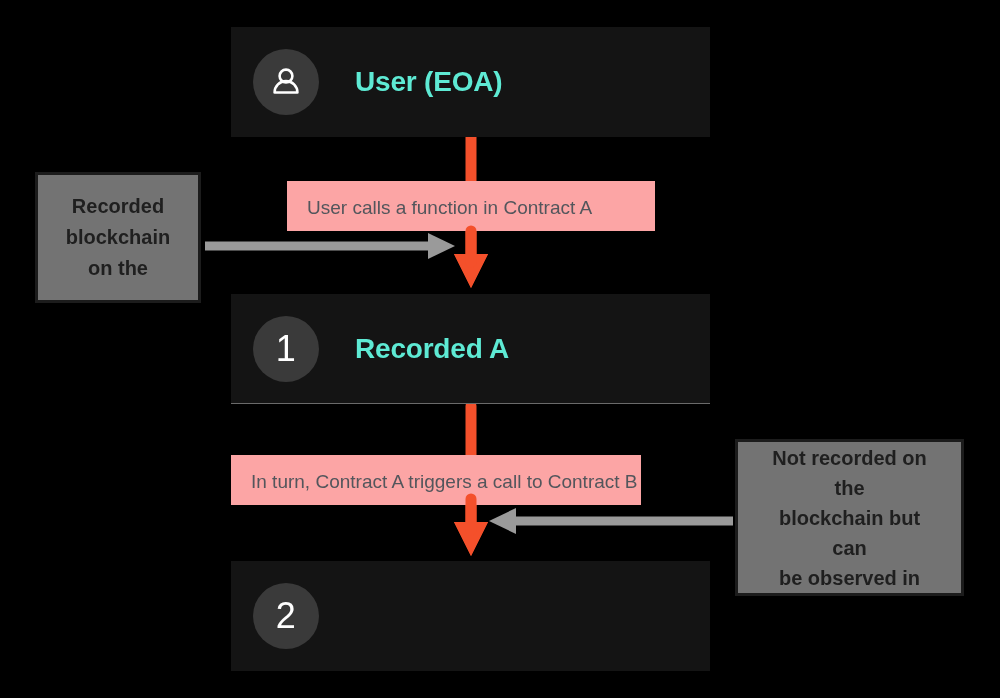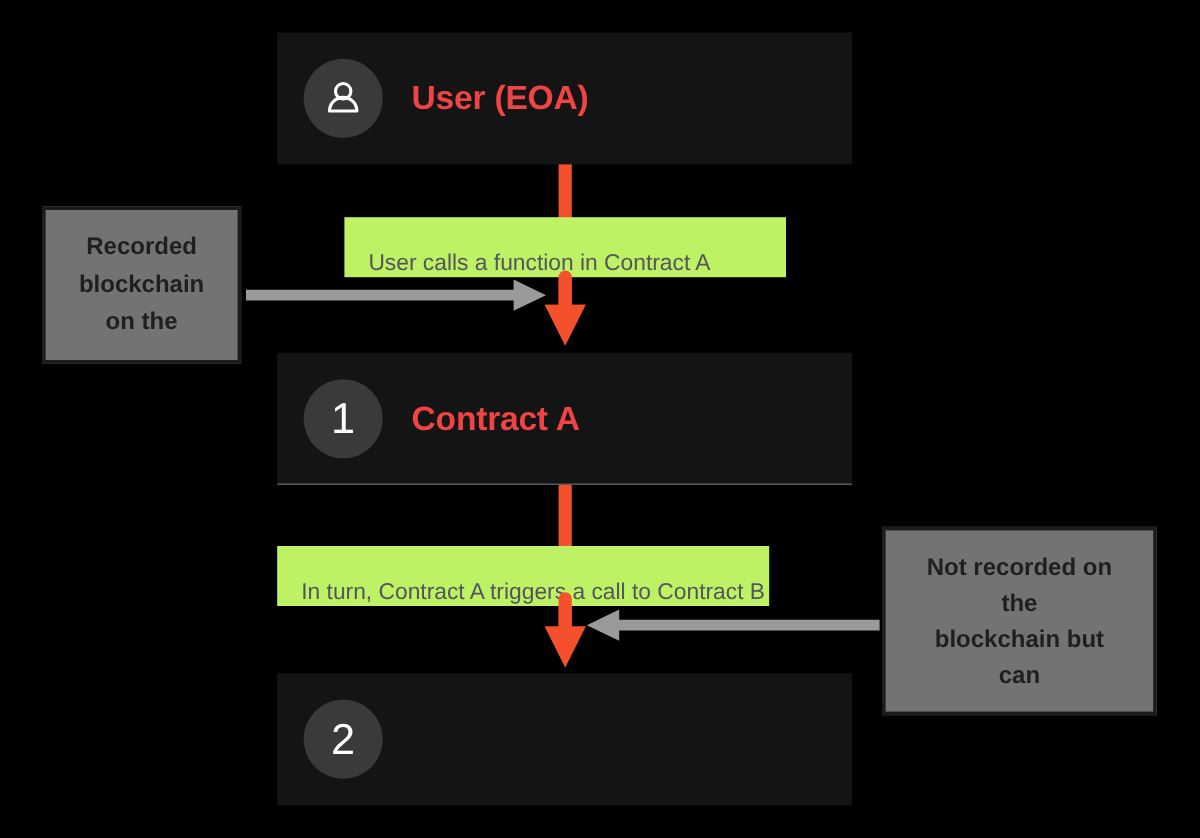--- a/index.html
+++ b/index.html
@@ -45,42 +45,42 @@
     color: #ffffff;
   }
   .node-badge .num {
     font-size: 36px;
     font-weight: 400;
     color: #ffffff;
     line-height: 1;
     letter-spacing: 0.5px;
   }
   .node-label {
-    margin-left: 24px;
-    color: #ef4444;
+    margin-left: 36px;
+    color: #5eead4;
     font-size: 28px;
     font-weight: 700;
     letter-spacing: -0.2px;
     white-space: nowrap;
   }
   .node.has-rule {
     border-bottom: 1px solid #6a6a6a;
   }
   #node-user   { left: 231px; top: 27px;  width: 479px; height: 110px; }
   #node-ca     { left: 231px; top: 294px; width: 479px; height: 110px; }
   #node-cb     { left: 231px; top: 561px; width: 479px; height: 110px; }
 
   
   .chip {
     position: absolute;
-    background: #bef264;
-    display: flex;
-    align-items: flex-end;
+    background: #fca5a5;
+    display: flex;
+    align-items: flex-start;
     box-sizing: border-box;
-    padding: 0 20px;
+    padding: 16px 20px;
     color: #53565c;
     font-size: 19px;
     font-weight: 400;
     white-space: nowrap;
     z-index: 4;
   }
   #chip-1 { left: 287px; top: 181px; width: 368px; height: 50px; }
   #chip-2 { left: 231px; top: 455px; width: 410px; height: 50px; }
 
   
@@ -153,21 +153,21 @@
         <path d="M5.6 27.5 a11.4 11.4 0 0 1 22.8 0 Z" fill="none" stroke="#ffffff" stroke-width="2.6" stroke-linejoin="round"></path>
       </svg>
     </div>
     <div class="node-label">User (EOA)</div>
   </div>
 
   <div class="node has-rule" id="node-ca">
     <div class="node-badge">
       <span class="num">1</span>
     </div>
-    <div class="node-label">Contract A</div>
+    <div class="node-label">Recorded A</div>
   </div>
 
   <div class="node" id="node-cb">
     <div class="node-badge">
       <span class="num">2</span>
     </div>
   </div>
 
   <div class="chip" id="chip-1">
     <span>User calls a function in Contract A</span>
@@ -181,20 +181,21 @@
       <div>Recorded</div>
       <div>blockchain</div>
       <div>on the</div>
     </div>
   </div>
 
   <div class="annot" id="annot-right">
     <div>
       <div>Not recorded on the</div>
       <div>blockchain but can</div>
+      <div>be observed in</div>
     </div>
   </div>
 
   <svg id="arrows-top" class="top" style="position:absolute;left:0;top:0;width:1000px;height:698px;z-index:6;pointer-events:none;" viewBox="0 0 1000 698" xmlns="http://www.w3.org/2000/svg">
     <path d="M471 288 L454 254 L488 254 Z" fill="#F4502B"></path>
     <path d="M471 556 L454 522 L488 522 Z" fill="#F4502B"></path>
     <line x1="471" y1="231" x2="471" y2="262" stroke="#F4502B" stroke-width="11" stroke-linecap="round"></line>
     <line x1="471" y1="499" x2="471" y2="530" stroke="#F4502B" stroke-width="11" stroke-linecap="round"></line>
   </svg>
 

